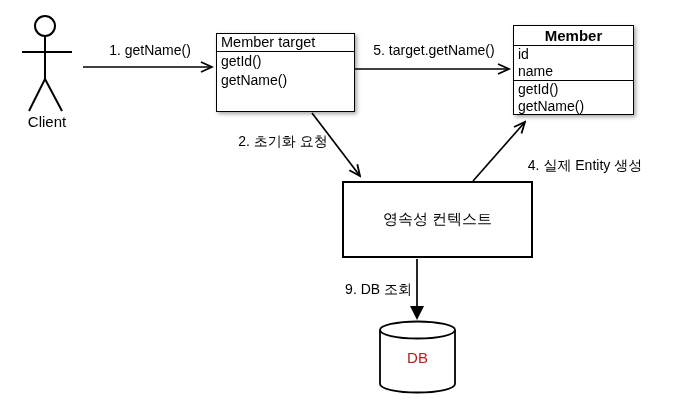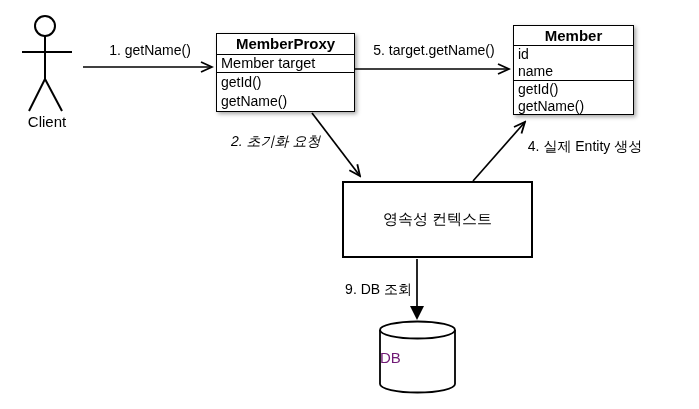--- a/index.html
+++ b/index.html
@@ -39,31 +39,31 @@
     position:absolute; left:322px; top:181px; width:191px; height:77px;
     background:#fff; border:2px solid #000; box-sizing:border-box;
     display:flex; align-items:center; justify-content:center;
     font-size:15px;
     margin-left:20px;
   }
 
   .flow-label { position:absolute; font-size:14px; white-space:nowrap; }
   #label-1 { left:85px;  top:42px;  width:130px; text-align:center; }
   #label-5 { left:358px; top:42px;  width:152px; text-align:center; }
-  #label-2 { left:231px; top:133px; width:104px; text-align:left;font-style:italic; }
-  #label-4 { left:517px; top:138px; width:136px; text-align:center; }
+  #label-2 { left:231px; top:133px; width:104px; text-align:center; }
+  #label-4 { left:517px; top:157px; width:136px; text-align:center; }
   #label-3 { left:300px; top:281px; width:112px; text-align:right; }
 
   #client-label {
     position:absolute; left:17px; top:113px; width:60px; text-align:center;
     font-size:15px;
   }
   #db-label {
-    position:absolute; left:380px; top:349px; width:75px; text-align:left;
-    font-size:15px; color:#701a75;
+    position:absolute; left:380px; top:349px; width:75px; text-align:center;
+    font-size:15px; color:#b91c1c;
   }
 </style>
 </head>
 <body>
 
 <div id="canvas">
 
   <svg id="shapes" viewBox="0 0 699 409">
     <defs>
       <marker id="vee" markerWidth="16" markerHeight="16" refX="14" refY="8" orient="auto" markerUnits="userSpaceOnUse">
@@ -88,21 +88,20 @@
     </g>
     <polygon points="417,320 410,306 424,306" fill="#000"></polygon>
 
     <g stroke="#000" stroke-width="1.8" fill="#fff">
       <path d="M380,330 L380,384 A37.5,8.5 0 0 0 455,384 L455,330"></path>
       <ellipse cx="417.5" cy="330" rx="37.5" ry="8.5"></ellipse>
     </g>
   </svg>
 
   <div id="memberproxy-box" class="uml-box">
-    <div class="uml-title">MemberProxy</div>
     <div class="uml-attr">Member target</div>
     <div class="methods">
       <div class="uml-line">getId()</div>
       <div class="uml-line">getName()</div>
     </div>
   </div>
 
   <div id="member-box" class="uml-box">
     <div class="uml-title">Member</div>
     <div class="fields">

